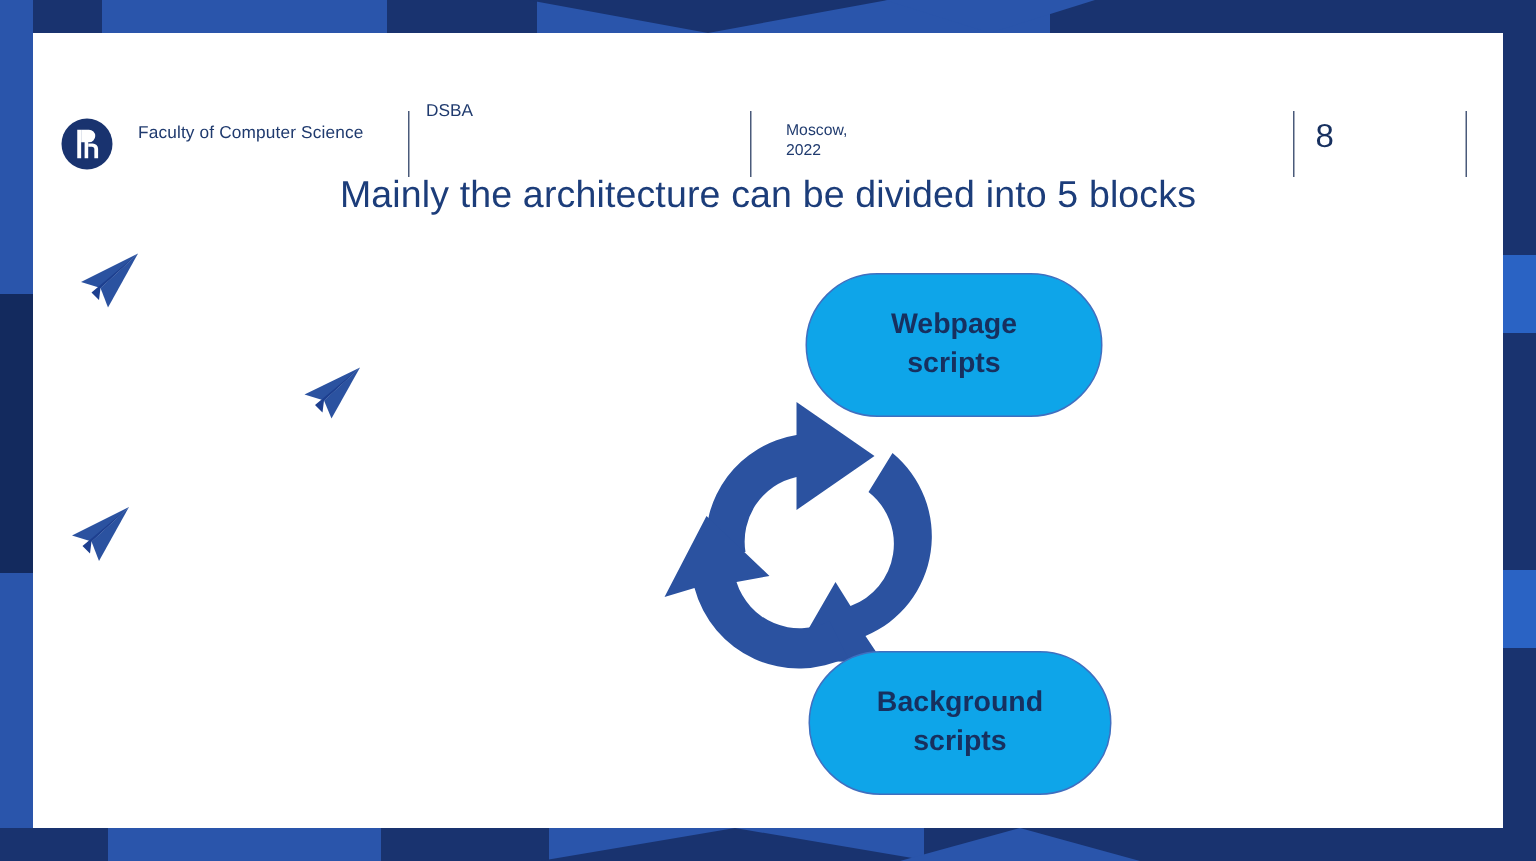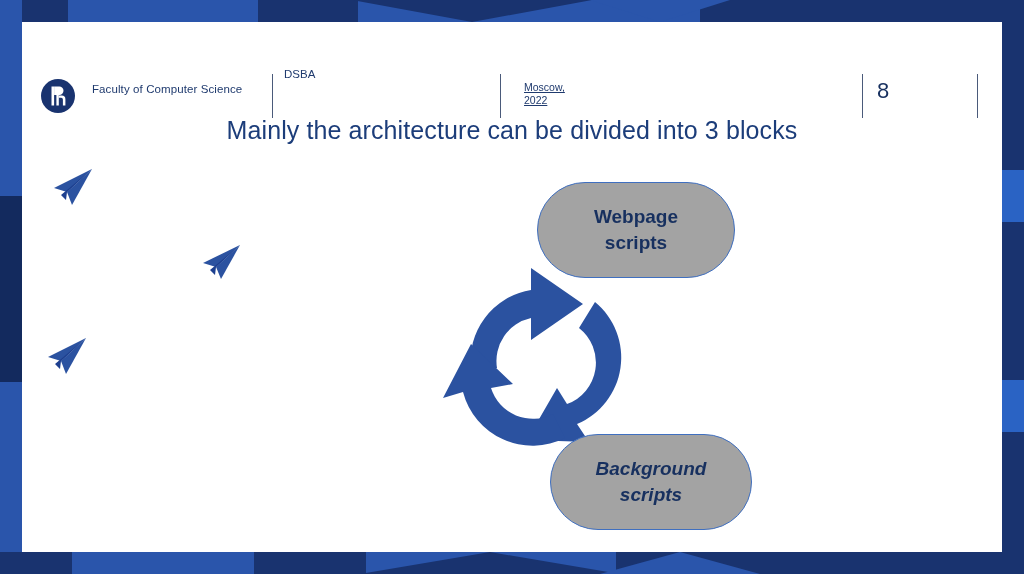--- a/index.html
+++ b/index.html
@@ -127,21 +127,20 @@
     white-space: nowrap;
   }
   #place-label {
     position: absolute;
     left: 502px;
     top: 19px;
     font-size: 10.5px;
     line-height: 13px;
     color: #1f3a6e;
     white-space: pre-line;
-    text-decoration: underline;
   }
   #page-number {
     position: absolute;
     left: 855px;
     top: 16px;
     font-size: 22px;
     color: #17305f;
     font-weight: 400;
   }
 
@@ -162,34 +161,34 @@
     position: absolute;
     left: 0;
     top: 140px;
     width: 100%;
     height: 390px;
   }
   .node {
     position: absolute;
     border: 1.6px solid #3f6fc0;
     border-radius: 58px;
-    background: #a3a3a3;
+    background: #0ea5e9;
     display: flex;
     align-items: center;
     justify-content: center;
     text-align: center;
     color: #17305f;
     font-weight: bold;
     font-size: 19px;
     line-height: 26px;
     white-space: pre-line;
   }
   #node-webpage    { left: 515px; top: 20px;  width: 196px; height: 94px; }
   #node-user       { left: 207px; top: 152px; width: 192px; height: 92px; }
-  #node-background { left: 528px; top: 272px; width: 200px; height: 94px; font-style: italic; }
+  #node-background { left: 517px; top: 272px; width: 200px; height: 94px; }
 
   #cycle-svg {
     position: absolute;
     left: 405px;
     top: 80px;
   }
 </style>
 </head>
 <body>
 
@@ -249,21 +248,21 @@
       <div id="place-label">Moscow,
 2022</div>
 
       <div class="vdiv" id="div-3"></div>
 
       <div id="page-number">8</div>
 
       <div class="vdiv" id="div-4"></div>
     </div>
 
-    <div id="slide-title">Mainly the architecture can be divided into 3 blocks</div>
+    <div id="slide-title">Mainly the architecture can be divided into 5 blocks</div>
 
     <div id="diagram">
 
       <svg id="cycle-svg" width="230" height="230" viewBox="0 0 230 230">
         <g fill="#2b52a0">
 
           <path d="M44,128
                    A72,72 0 0 1 104,48
                    L104,26
                    L156,62

